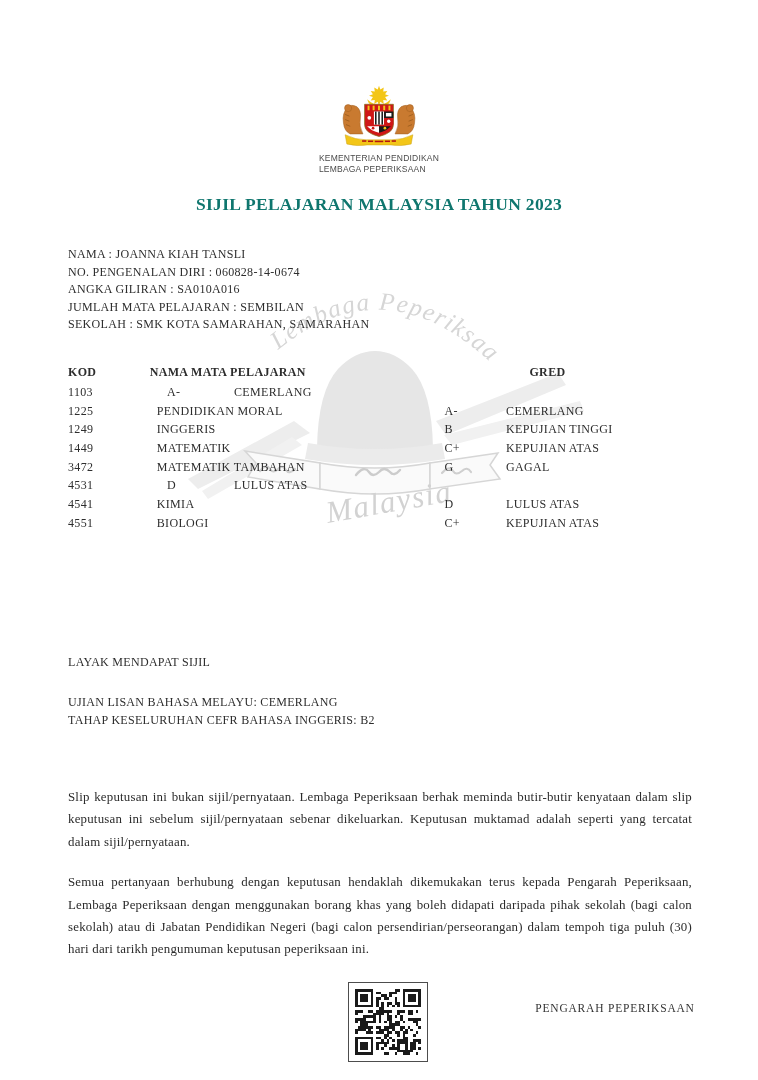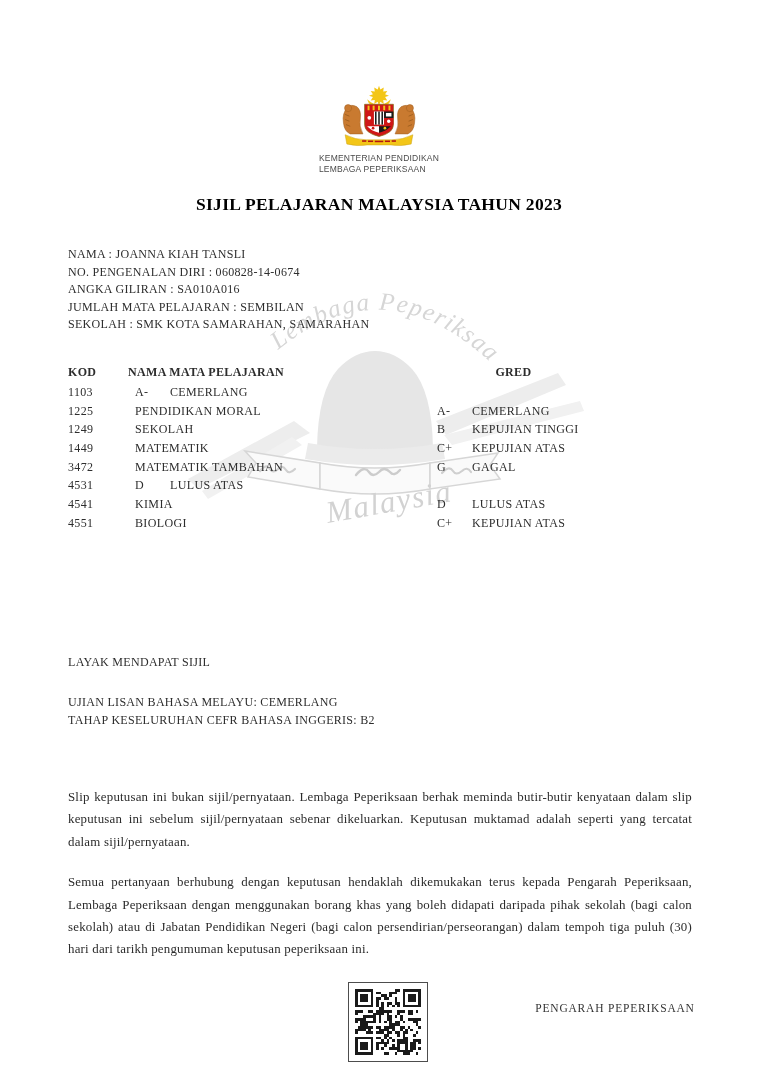--- a/index.html
+++ b/index.html
@@ -5,28 +5,28 @@
   html,body{margin:0;padding:0;background:#ffffff;}
   .page{
     position:relative;width:758px;height:1080px;background:#ffffff;overflow:hidden;
     font-family:"Liberation Serif", serif;color:#2d2d2d;
   }
   
   .crest-wrap{position:absolute;top:84px;left:0;right:0;display:flex;flex-direction:column;align-items:center;}
   .ministry{margin-top:3px;text-align:left;font-family:"Liberation Sans", sans-serif;
     font-size:8.5px;line-height:11px;color:#4a4a4a;letter-spacing:.2px;}
   .doc-title{position:absolute;top:194px;left:0;right:0;text-align:center;
-    font-size:17.5px;font-weight:700;color:#000000;letter-spacing:.3px;}
+    font-size:17.5px;font-weight:700;color:#0f766e;letter-spacing:.3px;}
   
   .watermark{position:absolute;left:80px;top:293px;width:580px;height:250px;z-index:0;pointer-events:none;}
   
   .info{position:absolute;left:68px;top:246px;z-index:1;font-size:12px;line-height:17.6px;letter-spacing:.3px;}
   
   .rtable{position:absolute;left:68px;top:362px;width:626px;z-index:1;font-size:12px;letter-spacing:.35px;}
-  .t-row{display:flex;height:18.7px;align-items:center;}
+  .t-row{display:flex;height:18.7px;align-items:center;gap:32px;}
   .t-head{font-weight:700;height:21px;}
   .c-kod{width:67px;}
   .c-nama{width:302px;}
   .c-gred{width:35px;}
   .c-ket{width:222px;}
   .gred-head{padding-left:66px;}
   
   .qual{position:absolute;left:68px;top:655px;z-index:1;font-size:12px;letter-spacing:.3px;}
   .qual .status{line-height:14px;}
   .qual .detail{margin-top:25px;line-height:17.6px;}
@@ -155,21 +155,21 @@
       <span class="c-ket">CEMERLANG</span>
     </div>
     <div class="t-row">
       <span class="c-kod">1225</span>
       <span class="c-nama">PENDIDIKAN MORAL</span>
       <span class="c-gred">A-</span>
       <span class="c-ket">CEMERLANG</span>
     </div>
     <div class="t-row">
       <span class="c-kod">1249</span>
-      <span class="c-nama">SEKOLAH</span>
+      <span class="c-nama">INGGERIS</span>
       <span class="c-gred">B</span>
       <span class="c-ket">KEPUJIAN TINGGI</span>
     </div>
     <div class="t-row">
       <span class="c-kod">1449</span>
       <span class="c-nama">MATEMATIK</span>
       <span class="c-gred">C+</span>
       <span class="c-ket">KEPUJIAN ATAS</span>
     </div>
     <div class="t-row">

